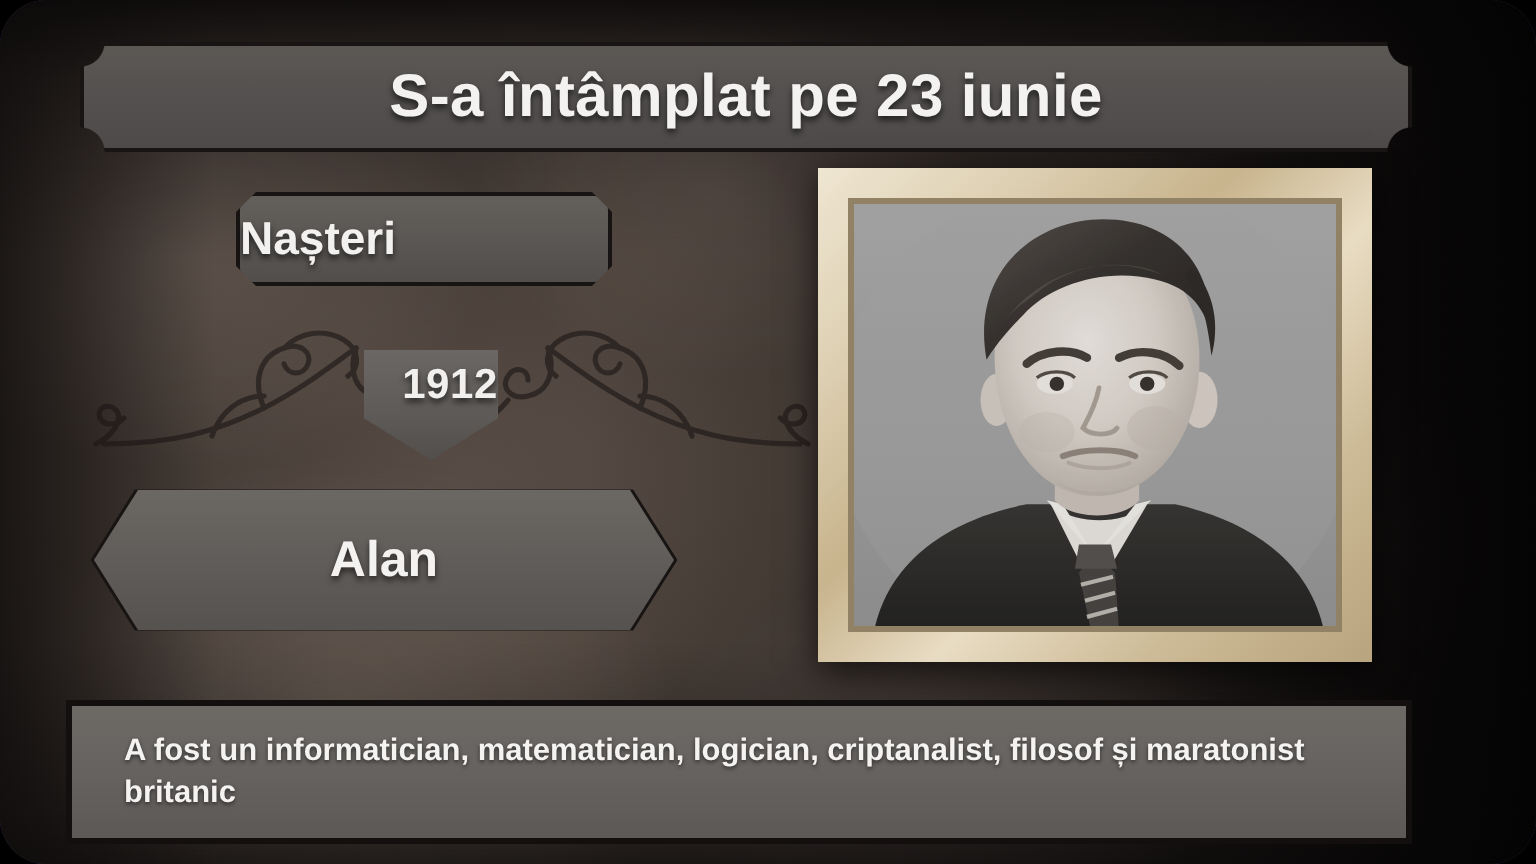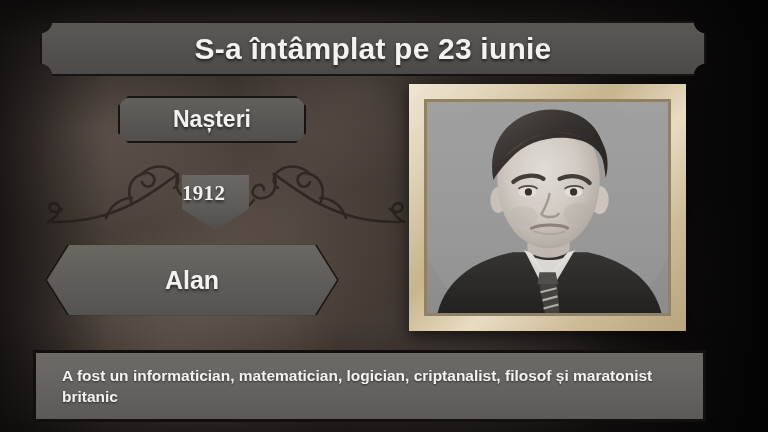--- a/index.html
+++ b/index.html
@@ -11,20 +11,21 @@
   body {
     font-family: "Liberation Sans", sans-serif;
   }
 
   #stage {
     position: relative;
     width: 768px;
     height: 432px;
     overflow: hidden;
     background: #4c1d95;
+    border-radius: 23px;
   }
 
   
   .bg-base {
     position: absolute;
     inset: 0;
     background:
       radial-gradient(ellipse 60% 70% at 30% 55%, #5a4e47 0%, #4a4039 38%, #372f2b 68%, #241f1d 100%);
   }
   .bg-smoke {
@@ -107,21 +108,20 @@
     left: 118px;
     top: 96px;
     width: 188px;
     height: 47px;
     background: linear-gradient(to bottom, #63605c 0%, #5a5754 50%, #514e4c 100%);
     border: 2px solid #171413;
     box-sizing: border-box;
     border-radius: 9px;
     display: flex;
     align-items: center;
-    justify-content: center;
     clip-path: polygon(0 10px, 10px 0, calc(100% - 10px) 0, 100% 10px, 100% calc(100% - 10px), calc(100% - 10px) 100%, 10px 100%, 0 calc(100% - 10px));
   }
   .cat-text {
     font-size: 23px;
     font-weight: bold;
     color: #f3f1ef;
     text-shadow: 0 2px 3px rgba(0,0,0,.60);
     white-space: nowrap;
   }
 
@@ -129,22 +129,21 @@
   .year-shield {
     position: absolute;
     left: 182px;
     top: 175px;
     width: 67px;
     height: 55px;
     background: linear-gradient(to bottom, #6a6764 0%, #5d5a57 60%, #514e4b 100%);
     clip-path: polygon(0 0, 100% 0, 100% 62%, 50% 100%, 0 62%);
     display: flex;
     align-items: flex-start;
-    justify-content: flex-start;
-    font-family: Liberation Serif, serif;
+    justify-content: flex-end;
   }
   .year-text {
     font-size: 21px;
     font-weight: bold;
     color: #f2f0ee;
     padding-top: 6px;
     text-shadow: 0 2px 3px rgba(0,0,0,.60);
     letter-spacing: .3px;
   }
 

